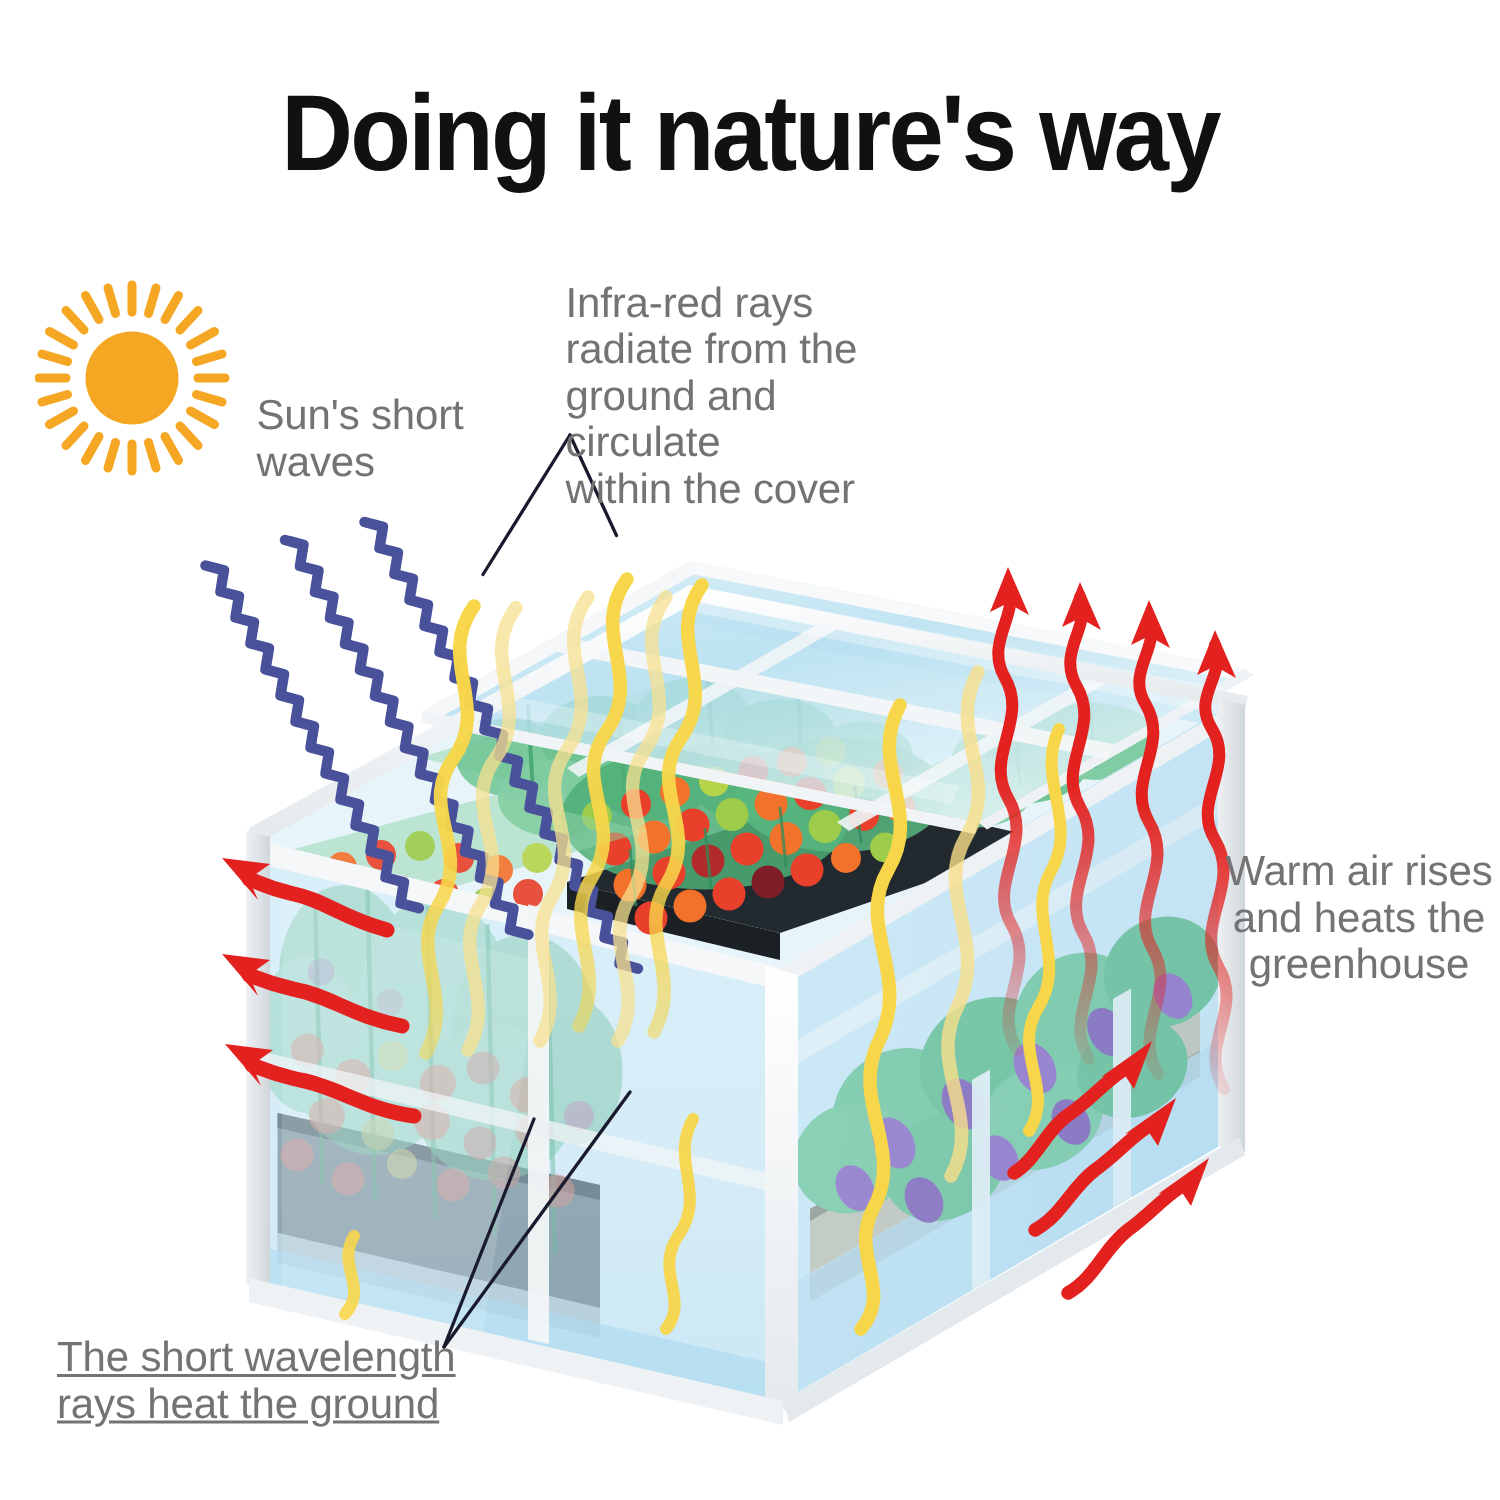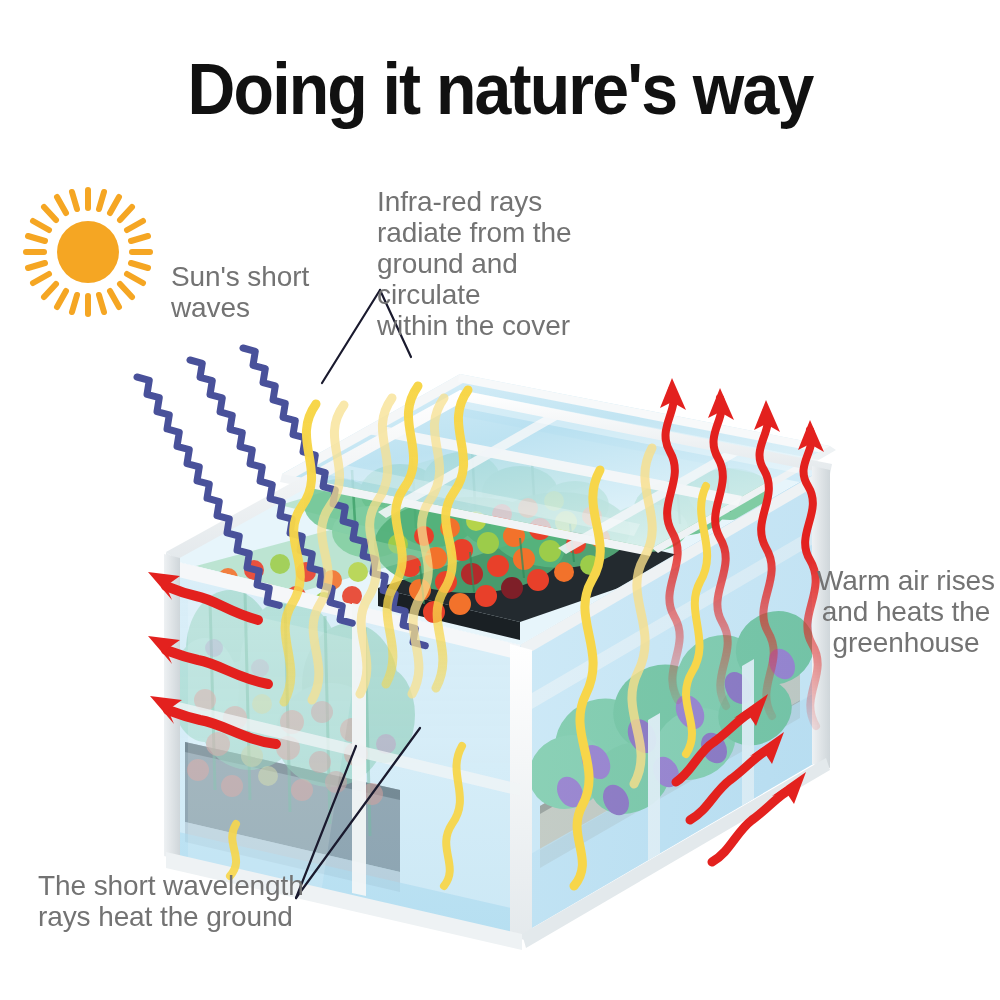--- a/index.html
+++ b/index.html
@@ -25,21 +25,21 @@
     position:absolute;
     font-family:"Liberation Sans","DejaVu Sans",sans-serif;
     font-size:28px;font-weight:400;color:#737373;
     line-height:31px;letter-spacing:-0.1px;
     white-space:pre-line;
   }
   #c-sun       {left:171px;  top:225px;  width:230px;margin-top:36px;}
   #c-infra     {left:377px;  top:186px;  width:250px;}
   #c-longer    {left:714px;  top:196px;  width:260px;}
   #c-warm      {left:816px;  top:565px;  width:180px;text-align:center;}
-  #c-shortwave {left:38px;   top:870px;  width:280px;}
+  #c-shortwave {left:38px;   top:889px;  width:280px;text-decoration:underline;}
 
   
   svg#art{position:absolute;left:0;top:0;width:1000px;height:1000px;}
 </style>
 </head>
 <body>
 
 <div id="stage">
 
   <div id="title">Doing it nature's way</div>

